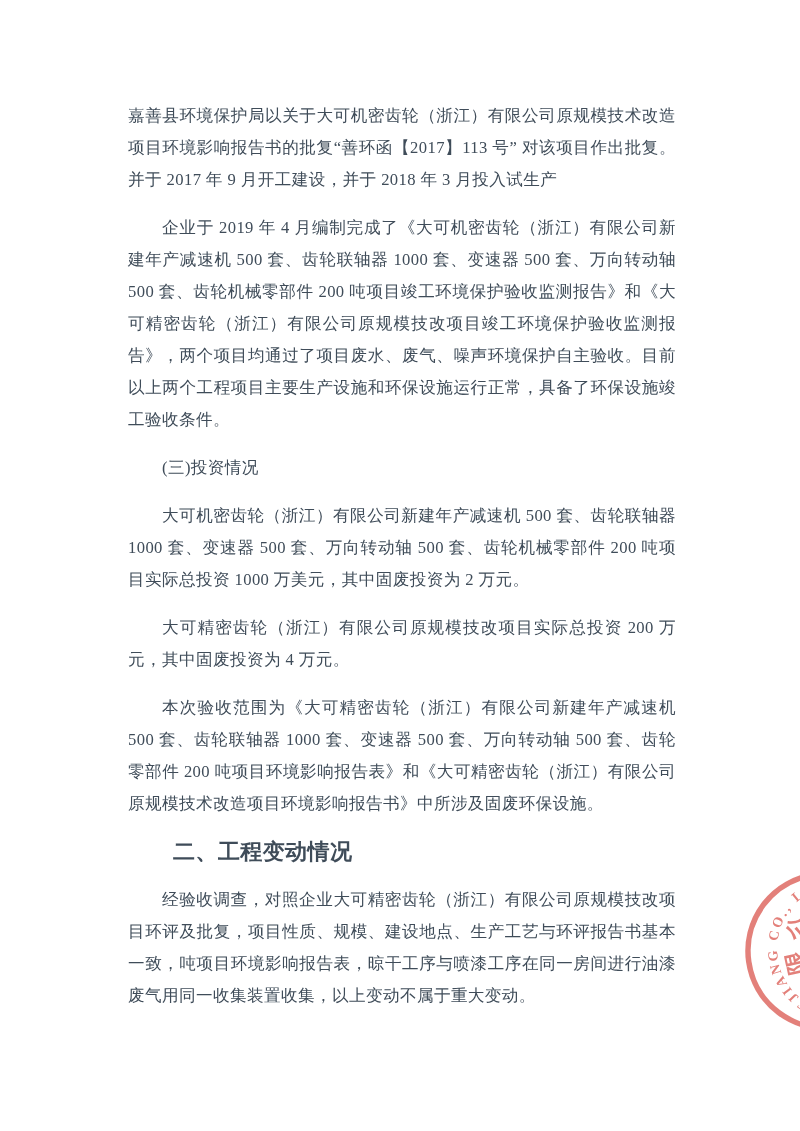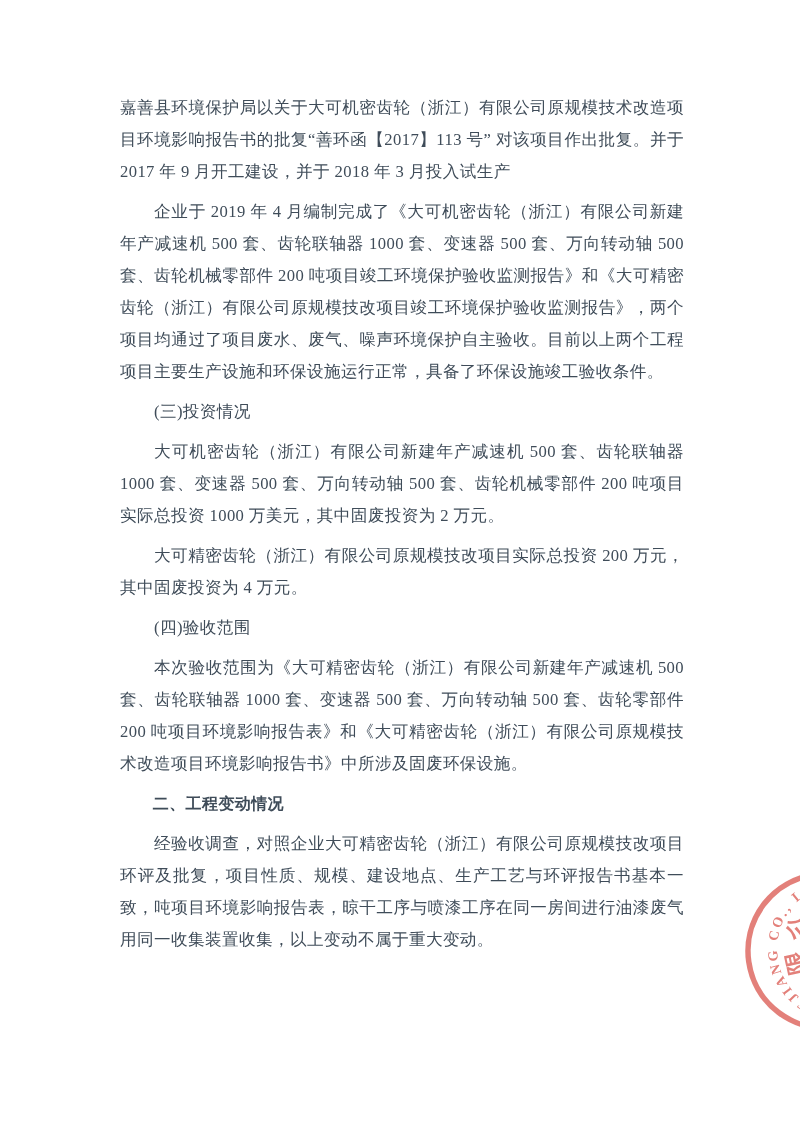--- a/index.html
+++ b/index.html
@@ -18,44 +18,43 @@
     position: absolute;
     left: 112px;
     top: 84px;
     width: 580px;
     font-size: 16.6px;
     line-height: 32px;
     text-align: justify;
     color: #3f4c59;
     letter-spacing: 0.4px;
   }
-  .para { margin: 8px; }
+  .para { margin: 16px; }
   .indent { text-indent: 2.05em; }
   .heading { font-weight: 400; }
-  .heading-major { font-weight: 700; font-size: 16px; }
+  .heading-major { font-weight: 700; font-size: 22px; }
   .stamp {
     position: absolute;
     left: 734px;
     top: 860px;
     opacity: 0.82;
   }
   .stamp text { font-family: "Liberation Serif", "DejaVu Serif", serif; }
 </style>
 </head>
 <body>
 
 <div class="page">
 
   <div class="content">
     <p class="para">嘉善县环境保护局以关于大可机密齿轮（浙江）有限公司原规模技术改造项目环境影响报告书的批复“善环函【2017】113 号” 对该项目作出批复。并于 2017 年 9 月开工建设，并于 2018 年 3 月投入试生产</p>
     <p class="para indent">企业于 2019 年 4 月编制完成了《大可机密齿轮（浙江）有限公司新建年产减速机 500 套、齿轮联轴器 1000 套、变速器 500 套、万向转动轴 500 套、齿轮机械零部件 200 吨项目竣工环境保护验收监测报告》和《大可精密齿轮（浙江）有限公司原规模技改项目竣工环境保护验收监测报告》，两个项目均通过了项目废水、废气、噪声环境保护自主验收。目前以上两个工程项目主要生产设施和环保设施运行正常，具备了环保设施竣工验收条件。</p>
     <p class="para indent heading">(三)投资情况</p>
     <p class="para indent">大可机密齿轮（浙江）有限公司新建年产减速机 500 套、齿轮联轴器 1000 套、变速器 500 套、万向转动轴 500 套、齿轮机械零部件 200 吨项目实际总投资 1000 万美元，其中固废投资为 2 万元。</p>
     <p class="para indent">大可精密齿轮（浙江）有限公司原规模技改项目实际总投资 200 万元，其中固废投资为 4 万元。</p>
-    <p class="para indent heading">(四)验收范围</p>
     <p class="para indent">本次验收范围为《大可精密齿轮（浙江）有限公司新建年产减速机 500 套、齿轮联轴器 1000 套、变速器 500 套、万向转动轴 500 套、齿轮零部件 200 吨项目环境影响报告表》和《大可精密齿轮（浙江）有限公司原规模技术改造项目环境影响报告书》中所涉及固废环保设施。</p>
     <p class="para indent heading-major">二、工程变动情况</p>
     <p class="para indent">经验收调查，对照企业大可精密齿轮（浙江）有限公司原规模技改项目环评及批复，项目性质、规模、建设地点、生产工艺与环评报告书基本一致，吨项目环境影响报告表，晾干工序与喷漆工序在同一房间进行油漆废气用同一收集装置收集，以上变动不属于重大变动。</p>
   </div>
 
   <svg class="stamp" width="182" height="182" viewBox="0 0 182 182">
     <g transform="rotate(-8 91 91)">
       <circle cx="91" cy="91" r="77" fill="none" stroke="#dd655e" stroke-width="5.5"></circle>
       <defs>
         <path id="rimArc" d="M 96 154 A 64 64 0 0 1 96 28" fill="none"></path>

